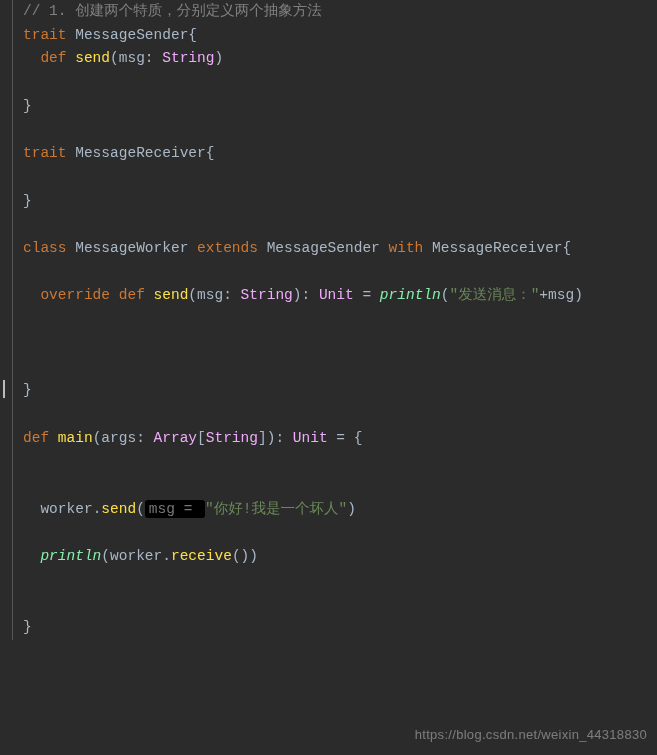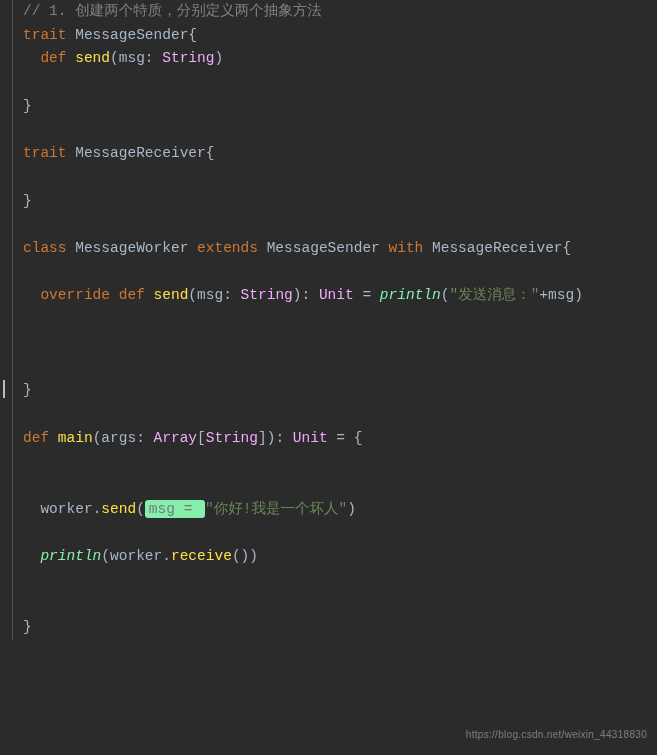--- a/index.html
+++ b/index.html
@@ -32,31 +32,31 @@
   }
   .comment { color: #808080; }
   .keyword { color: #cc7832; }
   .type { color: #f0abfc; }
   .classname { color: #a9b7c6; }
   .method { color: #fde047; }
   .string { color: #6a8759; }
   .fn { color: #86efac; font-style: italic; }
   .dim { color: #787878; }
   .badge {
-    background: #86efac;
+    background: #000000;
     border-radius: 3px;
     padding: 1px 4px;
   }
   .watermark {
     position: absolute;
     right: 10px;
     bottom: 8px;
     color: rgba(255,255,255,0.38);
     font-family: sans-serif;
-    font-size: 10px;
+    font-size: 13px;
     letter-spacing: 0.3px;
   }
 </style>
 </head>
 <body>
 
 <div class="cursor-bar"></div>
 
 <div class="code-area">
 <div class="line"><span class="comment">// 1. 创建两个特质，分别定义两个抽象方法</span></div>

